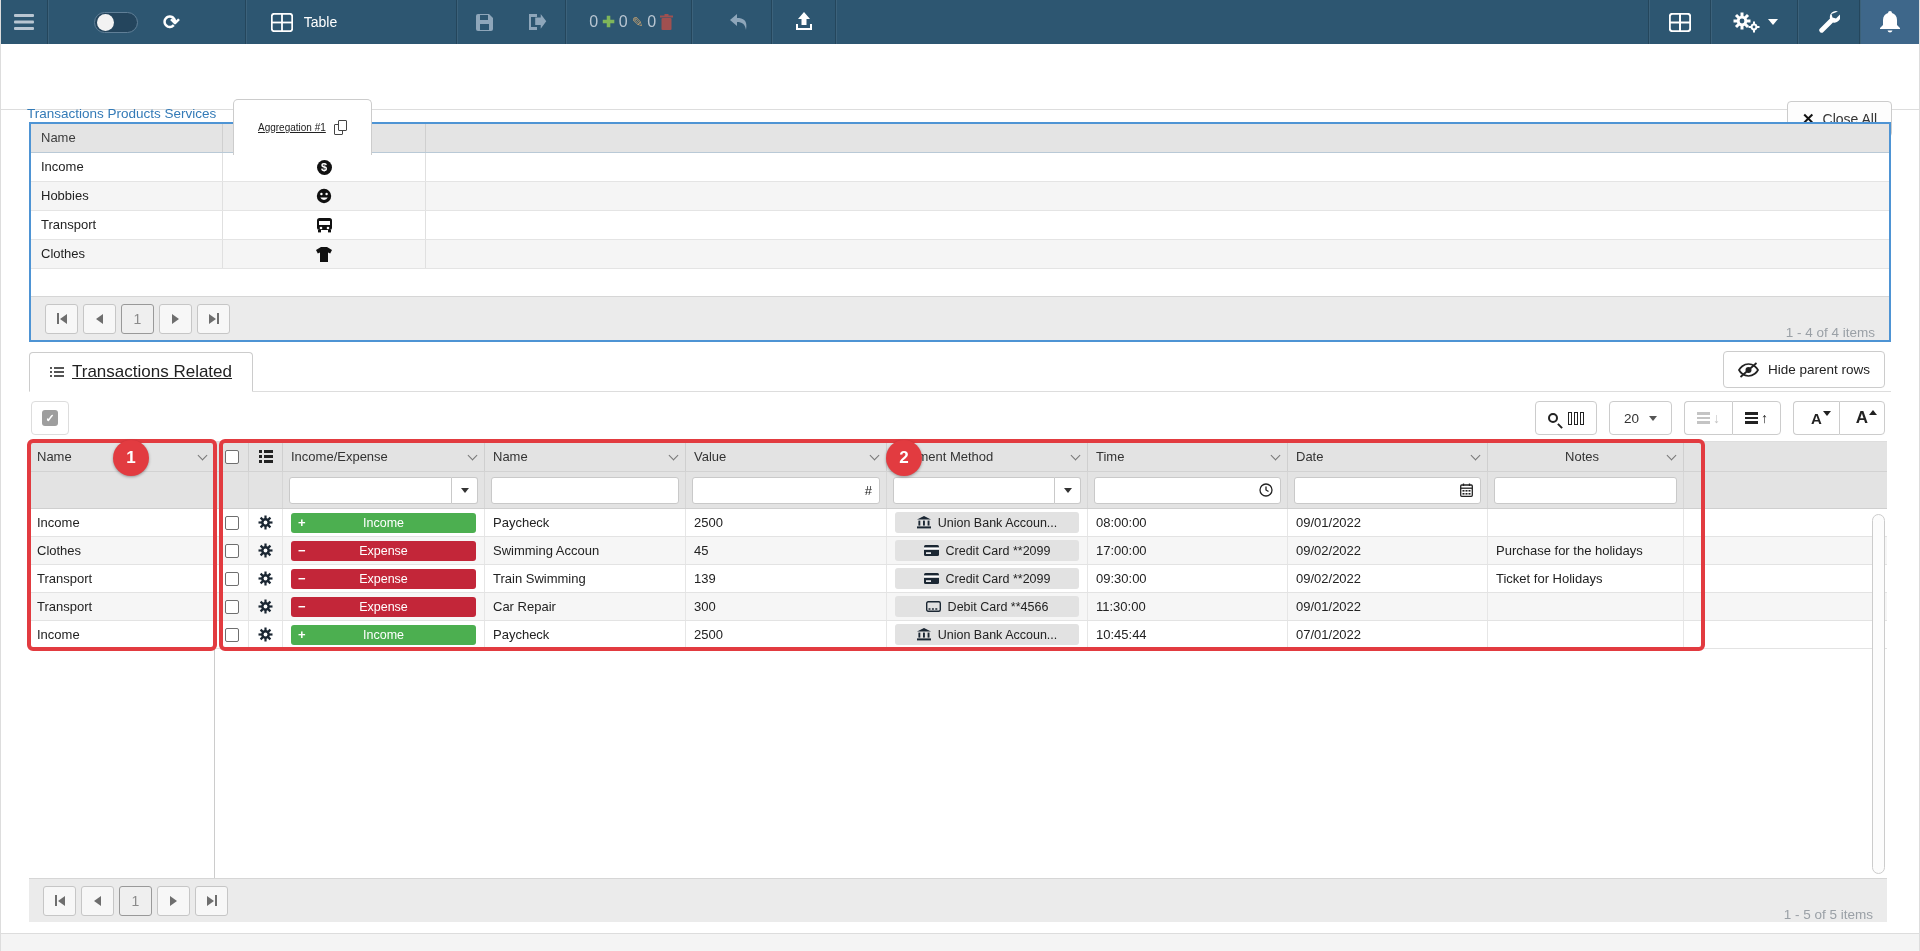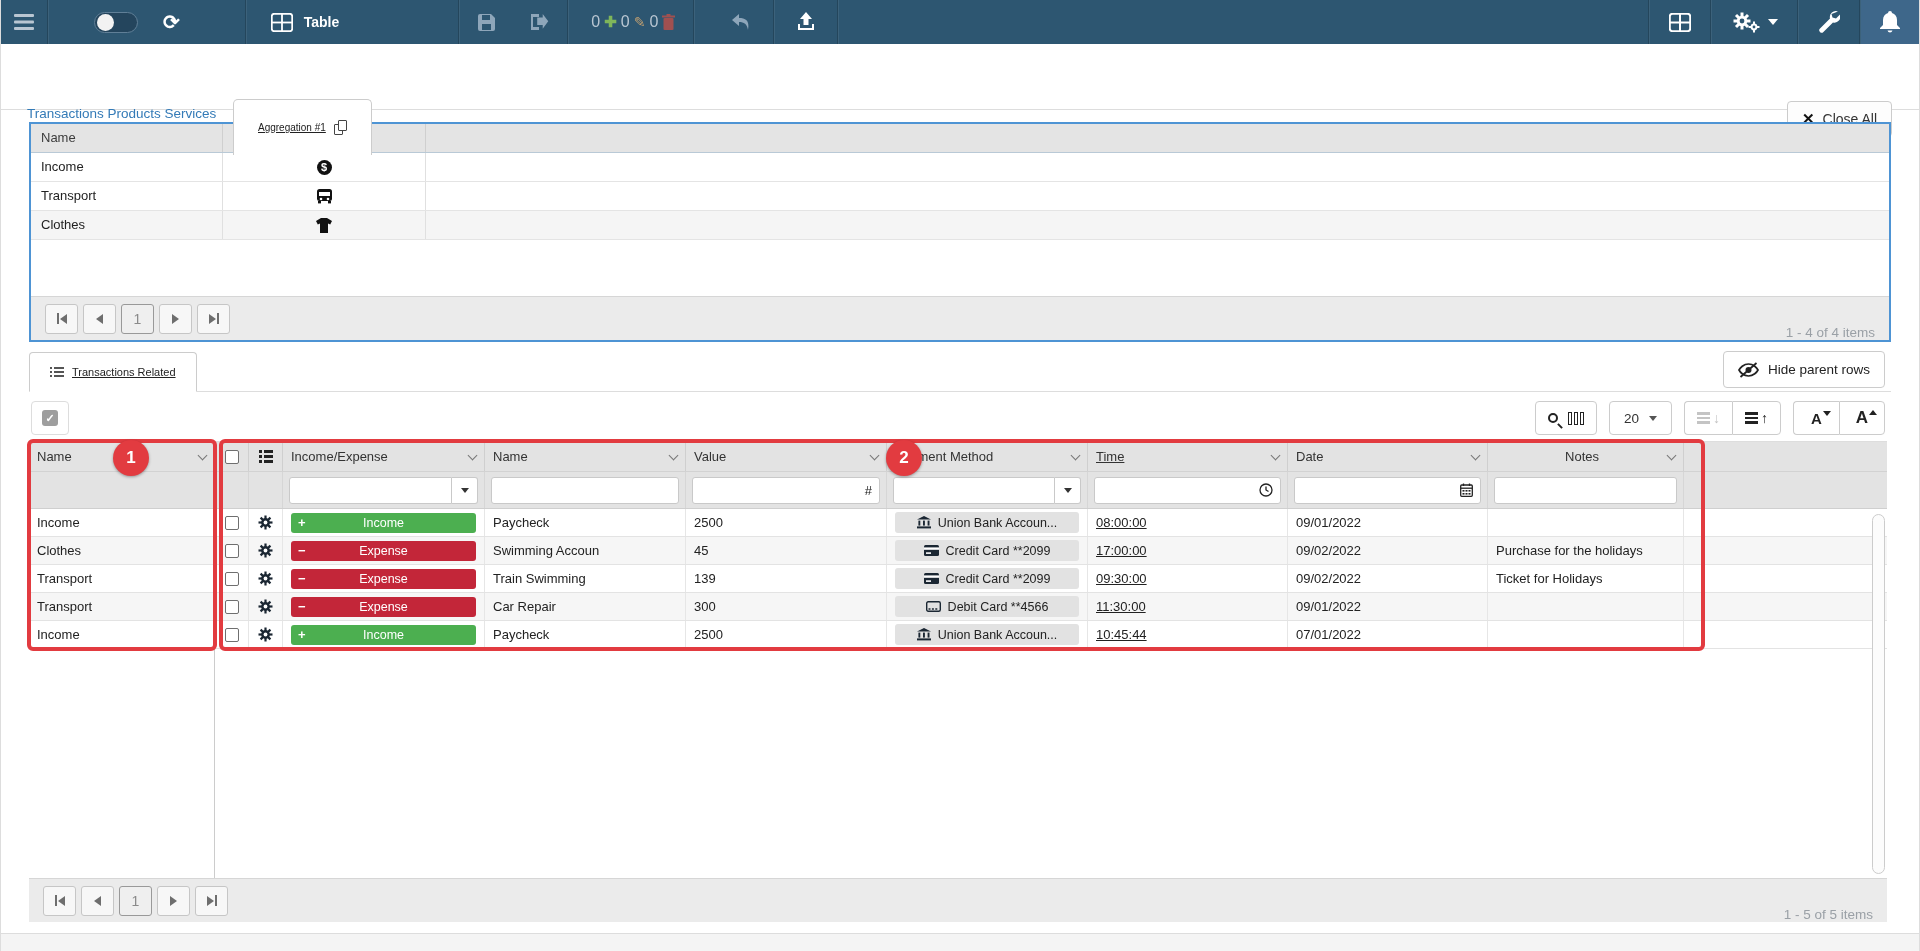--- a/index.html
+++ b/index.html
@@ -5,21 +5,21 @@
   * { margin:0; padding:0; box-sizing:border-box; }
   html,body { width:1920px; height:951px; overflow:hidden;
     font-family:"Liberation Sans", sans-serif; background:#f4f4f4; }
   .app { position:absolute; inset:0; background:#fff; border-left:1px solid #ddd; border-right:1px solid #ddd; }
 
   
   .topbar { position:absolute; left:0; top:0; right:0; height:44px; background:#2d5671;
     display:flex; align-items:stretch; color:#c3d0db; }
   .tb-item { display:flex; align-items:center; padding:0 15px; font-size:14px; }
   .tb-sep { border-left:1px solid rgba(0,0,0,.18); border-right:1px solid rgba(255,255,255,.07); width:0; }
-  .tb-white { color:#fff;font-weight:bold; }
+  .tb-white { color:#fff; }
   .tb-muted { color:#8ea6ba; }
   .toggle { width:44px; height:21px; border:1px solid #607f97; border-radius:11px; background:#24455d; position:relative; }
   .toggle .knob { position:absolute; left:2px; top:1px; width:17px; height:17px; border-radius:50%; background:#f2f2f2; }
   .counter-num { color:#b9c6d2; font-size:16px; margin:0 4px; }
   .plus-g { color:#7fb65a; font-weight:bold; font-size:15px; }
   .pencil-t { color:#c2a071; font-size:14px; }
   .trash-r { color:#a05050; }
   .tb-right { margin-left:auto; display:flex; align-items:stretch; }
   .tb-tile { display:flex; align-items:center; padding:0 19px; }
   .tb-tile.active { background:#3e678a; }
@@ -60,21 +60,21 @@
     display:flex; align-items:center; justify-content:center; gap:1px; cursor:pointer; color:#8b8b8b; font-size:14px; }
   .pg-btn.cur { background:#efefef; border-color:#999; color:#8a8a8a; }
   .tri-l { width:0; height:0; border-top:5px solid transparent; border-bottom:5px solid transparent; border-right:7px solid #6e6e6e; }
   .tri-r { width:0; height:0; border-top:5px solid transparent; border-bottom:5px solid transparent; border-left:7px solid #6e6e6e; }
   .pg-bar { width:2px; height:11px; background:#6e6e6e; }
   .pg-summary { margin-left:auto; color:#9aa0a6; font-size:13.5px;margin-top:27px; }
 
   
   .rel-tab { position:absolute; left:28px; top:352px; height:40px; padding:0 20px; background:#fff;
     border:1px solid #ccc; border-bottom:1px solid #fff; border-radius:4px 4px 0 0; display:flex; align-items:center; gap:8px; z-index:2; cursor:pointer; }
-  .rel-tab .lbl { font-size:11px; color:#222; text-decoration:underline; }
+  .rel-tab .lbl { font-size:17px; color:#222; text-decoration:underline; }
   .rel-divider { position:absolute; left:28px; right:28px; top:391px; height:1px; background:#ddd; }
   .list-ic { display:flex; flex-direction:column; gap:2px; }
   .list-ic i { display:flex; gap:2px; align-items:center; }
   .list-ic b { width:2px; height:2px; background:#555; }
   .list-ic s { width:10px; height:2px; background:#555; }
   .hideparent { position:absolute; right:34px; top:351px; height:37px; padding:0 14px; background:#fff; border:1px solid #ccc;
     border-radius:4px; display:flex; align-items:center; gap:9px; font-size:13.5px; color:#222; cursor:pointer; }
 
   
   .gtoolbar { position:absolute; left:28px; right:28px; top:400px; height:38px; }
@@ -119,21 +119,21 @@
   .flt-combo .box { flex:1; background:#fff; border:1px solid #c9c9c9; border-radius:3px 0 0 3px; }
   .flt-combo .dd { width:26px; background:#fff; border:1px solid #c9c9c9; border-left:none; border-radius:0 3px 3px 0;
     display:flex; align-items:center; justify-content:center; }
   .dd .tri-dn { border-top-color:#333; }
   .tr-row { height:28px; display:flex; font-size:13px; color:#222; border-bottom:1px solid #e3e3e3; background:#fff; }
   .tr-row.alt { background:#f6f6f6; }
   .tr-cell { display:flex; align-items:center; padding:0 8px; border-right:1px solid #e6e6e6; overflow:hidden; white-space:nowrap; }
   .w-chk { width:34px; justify-content:center; padding:0; }
   .w-gear { width:34px; justify-content:center; padding:0; }
   .w-badge { width:202px; } .w-name { width:201px; } .w-val { width:201px; } .w-pay { width:201px; }
-  .w-time { width:200px;text-decoration:underline; } .w-date { width:200px; } .w-notes { width:196px;text-align:center; }
+  .w-time { width:200px; } .w-date { width:200px; } .w-notes { width:196px;text-align:center; }
   .w-fill { flex:1; border-right:none; }
   .cbx { width:14px; height:14px; border:1.5px solid #6f6f6f; border-radius:2px; background:#fff; }
   .badge { position:relative; width:100%; height:20px; border-radius:3px; color:#fff; font-size:12.5px;
     display:flex; align-items:center; justify-content:center; }
   .badge .sym { position:absolute; left:7px; font-weight:bold; font-size:13px; }
   .badge.green { background:#4caf50; } .badge.red { background:#c32639; }
   .pay-pill { width:100%; height:21px; background:#e2e2e2; border-radius:3px; display:flex; align-items:center;
     justify-content:center; gap:7px; font-size:12.5px; color:#222; }
   .vscroll { position:absolute; right:2px; top:72px; width:13px; height:360px; background:#fcfcfc;
     border:1px solid #ccc; border-radius:7px; }
@@ -287,20 +287,32 @@
     <div class="gt-header">
       <div class="c c-name">Name</div>
       <div class="c c-icon">Icon</div>
       <div class="c" style="flex:1; border-right:none;"></div>
     </div>
     <div id="cat-rows">
         <div class="gt-row">
           <div class="c c-name">Income</div>
           <div class="c c-icon center">
             <span class="dollar-circle">$</span>
+          </div>
+          <div class="c" style="flex: 1 1 0%; border-right: none;"></div>
+        </div>
+        <div class="gt-row alt">
+          <div class="c c-name">Hobbies</div>
+          <div class="c c-icon center">
+            <svg width="16" height="16" viewBox="0 0 16 16">
+              <circle cx="8" cy="8" r="7.2" fill="#111"></circle>
+              <circle cx="5.4" cy="6" r="1.2" fill="#fff"></circle>
+              <circle cx="10.6" cy="6" r="1.2" fill="#fff"></circle>
+              <path d="M4.3 9.5 a4 4 0 0 0 7.4 0 z" fill="#fff"></path>
+            </svg>
           </div>
           <div class="c" style="flex: 1 1 0%; border-right: none;"></div>
         </div>
         <div class="gt-row">
           <div class="c c-name">Transport</div>
           <div class="c c-icon center">
             <svg width="17" height="16" viewBox="0 0 17 16">
               <rect x="1" y="1" width="15" height="12" rx="2.5" fill="#111"></rect>
               <rect x="3" y="4" width="11" height="4" fill="#fff"></rect>
               <circle cx="5" cy="11" r="1.3" fill="#fff"></circle>

